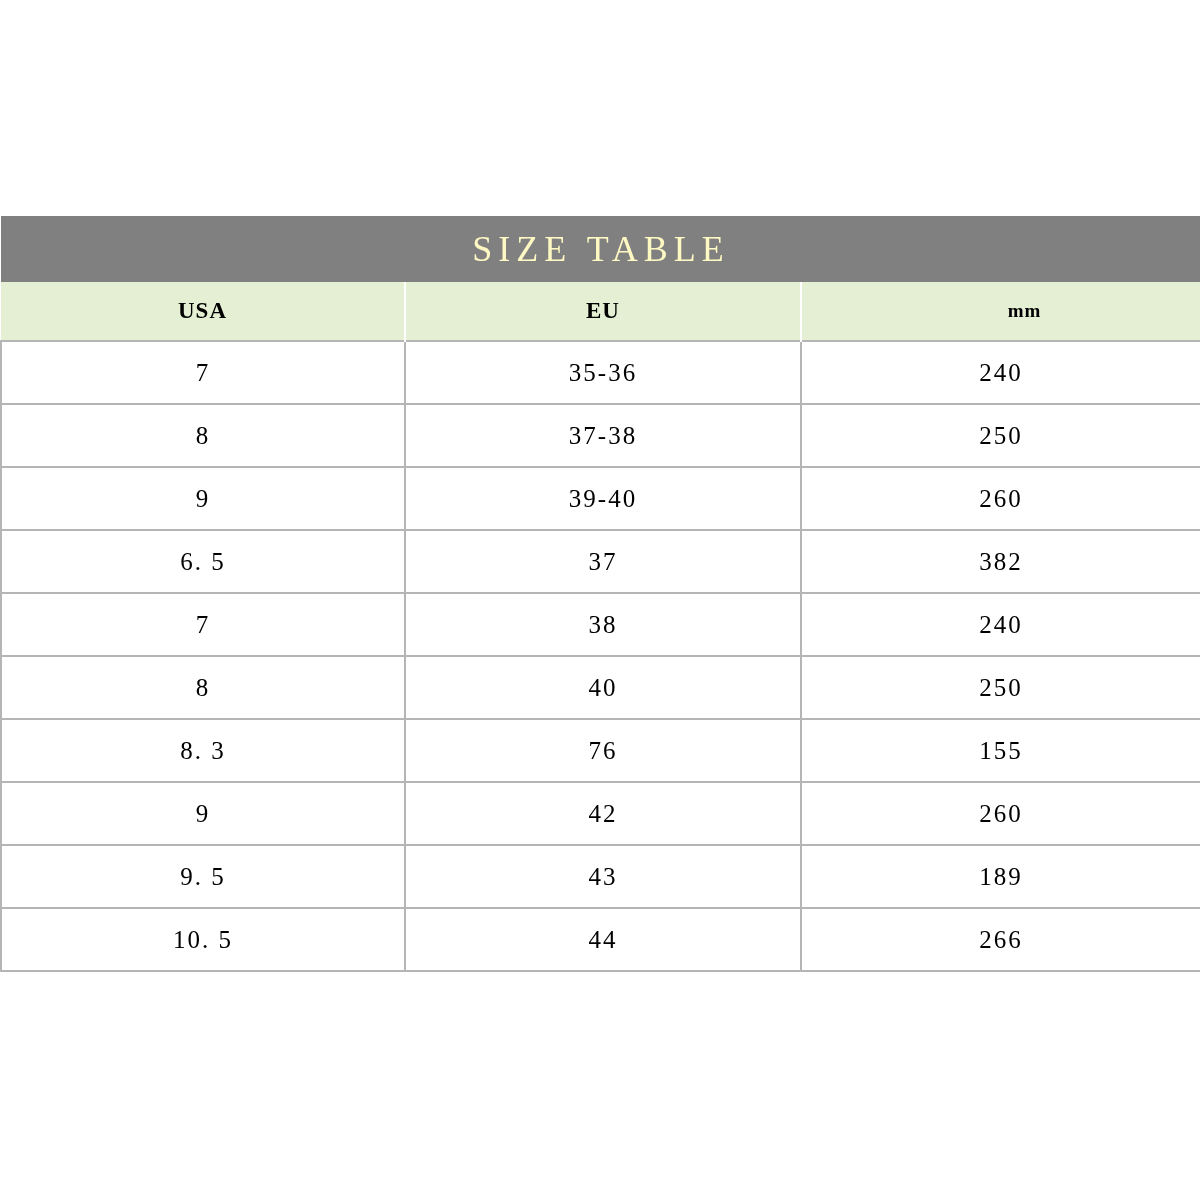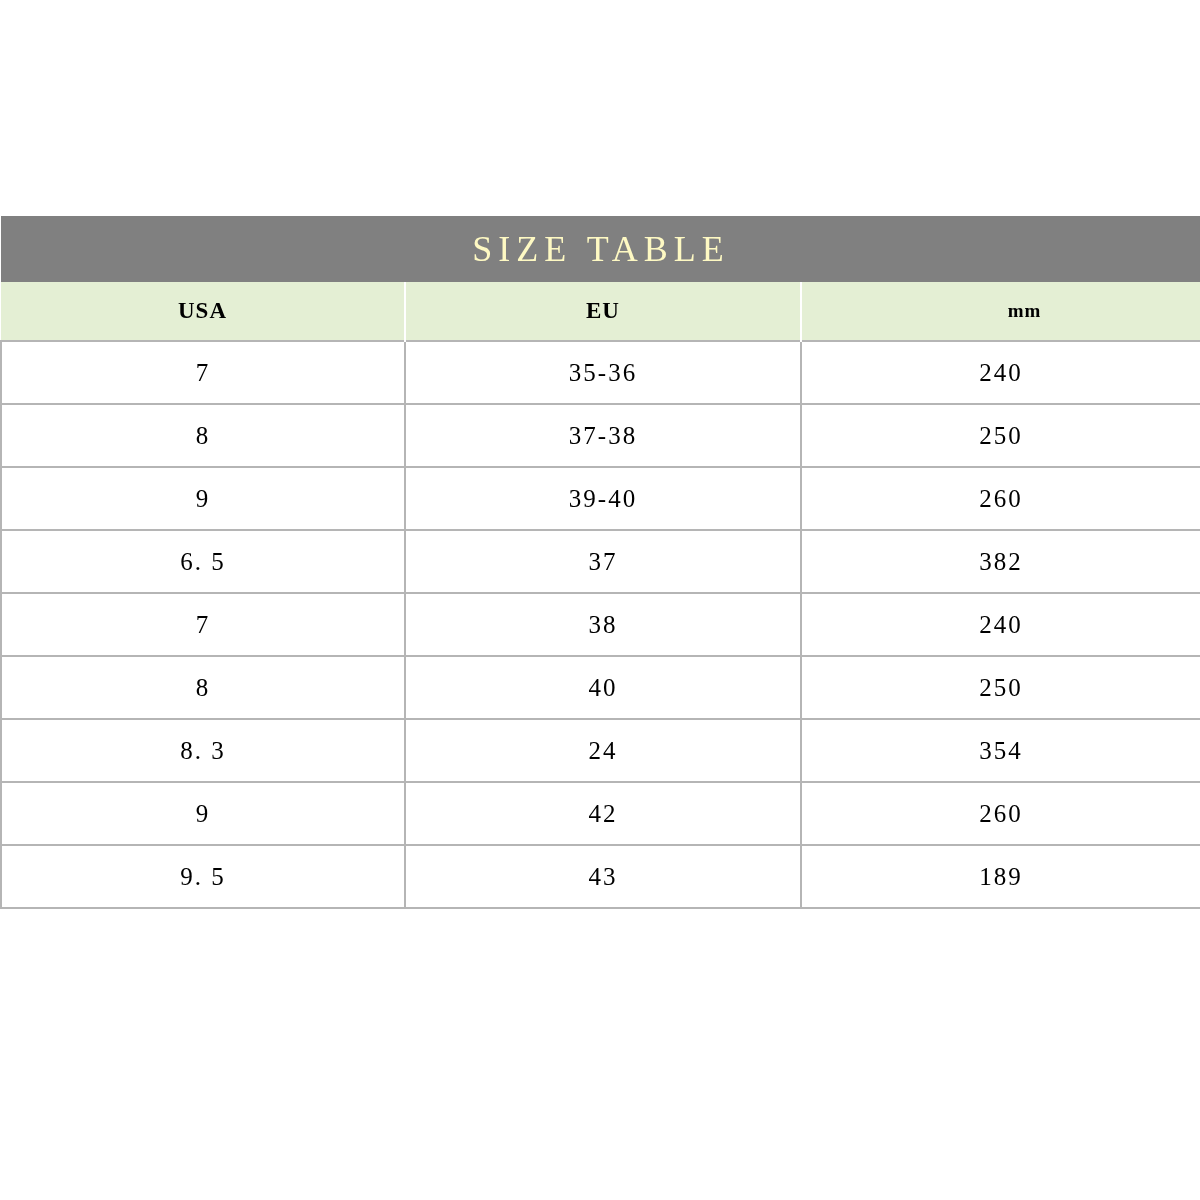--- a/index.html
+++ b/index.html
@@ -120,28 +120,33 @@
         <td>38</td>
         <td class="last-col">240</td>
       </tr>
       <tr class="data-row">
         <td class="first-col">8</td>
         <td>40</td>
         <td class="last-col">250</td>
       </tr>
       <tr class="data-row">
         <td class="first-col">8. 3</td>
-        <td>24</td>
-        <td class="last-col">354</td>
+        <td>76</td>
+        <td class="last-col">155</td>
       </tr>
       <tr class="data-row">
         <td class="first-col">9</td>
         <td>42</td>
         <td class="last-col">260</td>
       </tr>
       <tr class="data-row">
         <td class="first-col">9. 5</td>
         <td>43</td>
         <td class="last-col">189</td>
       </tr>
+      <tr class="data-row">
+        <td class="first-col">10. 5</td>
+        <td>44</td>
+        <td class="last-col">266</td>
+      </tr>
     </tbody>
   </table>
 </div>
 
 </body></html>

